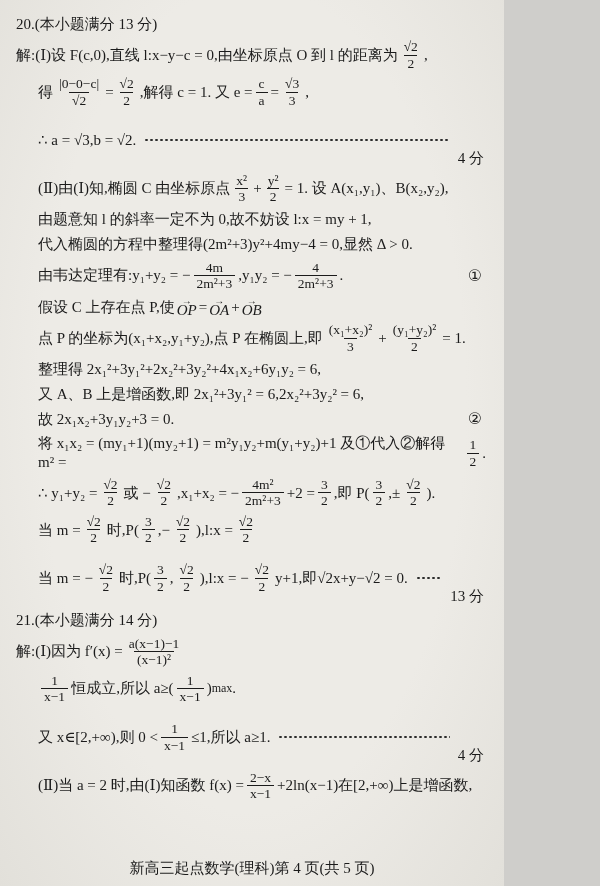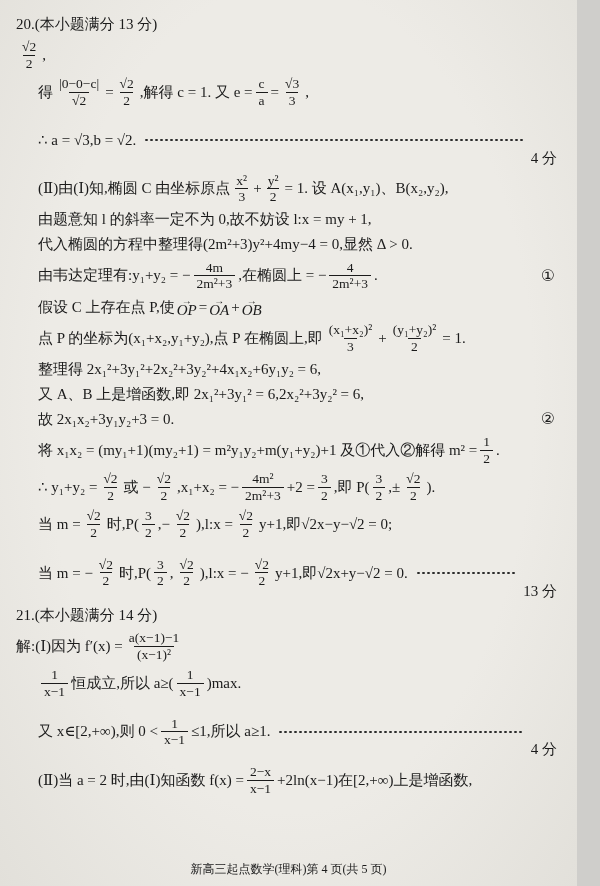--- a/index.html
+++ b/index.html
@@ -1,17 +1,17 @@
 <!DOCTYPE html>
 <html><head>
 <meta charset="utf-8">
 <style>
   html,body{margin:0;padding:0;background:#cfcecb;}
   .page{
-    width:577px;height:886px;box-sizing:border-box;position:relative;overflow:hidden;
+    width:504px;height:886px;box-sizing:border-box;position:relative;overflow:hidden;
     background:#e9e7e2;
     background-image:radial-gradient(ellipse at 50% 45%, #edebe6 60%, #e2e0da 100%);
     color:#1b1b1b;
     font-family:"Liberation Serif","DejaVu Serif",serif;
     font-size:15px;
     padding:14px 18px 6px 16px;
   }
   .lines{width:100%;}
   .line{
     display:flex;align-items:center;flex-wrap:nowrap;white-space:nowrap;
@@ -34,34 +34,35 @@
   .dots{
     flex:1 1 auto;min-width:26px;height:4px;margin:0 8px;align-self:center;
     background-image:radial-gradient(circle,#2b2b2b 1.05px,rgba(0,0,0,0) 1.3px);
     background-size:5px 4px;background-repeat:repeat-x;background-position:left center;
   }
   .score{white-space:nowrap;padding-right:2px;margin-top:36px;}
   .tag{
     position:absolute;right:4px;top:50%;transform:translateY(-50%);
     font-size:16px;font-family:"DejaVu Sans","Liberation Sans",sans-serif;
   }
-  .subsc{font-size:15px;}
+  .subsc{font-size:12px;}
   .footer{
-    position:absolute;left:0;right:0;bottom:8px;text-align:center;font-size:12px;
+    position:absolute;left:0;right:0;bottom:8px;text-align:center;font-size:15px;
   }
 </style>
 </head>
 <body>
 
 <div class="page" style="color: rgb(27, 27, 27);">
   <div class="lines">
       <div class="line indent0">
         <span class="txt">20.(本小题满分 13 分)</span>
       </div>
       <div class="line indent0">
+        <span class="txt">解:(Ⅰ)设 F(c,0),直线 l:x−y−c = 0,由坐标原点 O 到 l 的距离为</span>
         <span class="frac">
           <span class="num">√2</span>
           <span class="den">2</span>
         </span>
         <span class="txt">,</span>
       </div>
       <div class="line indent1">
         <span class="txt">得</span>
         <span class="frac">
           <span class="num">|0−0−c|</span>
@@ -107,21 +108,21 @@
       </div>
       <div class="line indent1">
         <span class="txt">代入椭圆的方程中整理得(2m²+3)y²+4my−4 = 0,显然 Δ &gt; 0.</span>
       </div>
       <div class="line indent1">
         <span class="txt">由韦达定理有:y₁+y₂ = −</span>
         <span class="frac">
           <span class="num">4m</span>
           <span class="den">2m²+3</span>
         </span>
-        <span class="txt">,在椭圆上 = −</span>
+        <span class="txt">,y₁y₂ = −</span>
         <span class="frac">
           <span class="num">4</span>
           <span class="den">2m²+3</span>
         </span>
         <span class="txt">.</span>
         <span class="tag">①</span>
       </div>
       <div class="line indent1">
         <span class="txt">假设 C 上存在点 P,使</span>
         <span class="vec">
@@ -217,21 +218,20 @@
         <span class="txt">,−</span>
         <span class="frac">
           <span class="num">√2</span>
           <span class="den">2</span>
         </span>
         <span class="txt">),l:x =</span>
         <span class="frac">
           <span class="num">√2</span>
           <span class="den">2</span>
         </span>
-        <span class="txt">y+1,即√2x−y−√2 = 0;</span>
       </div>
       <div class="line indent1">
         <span class="txt">当 m = −</span>
         <span class="frac">
           <span class="num">√2</span>
           <span class="den">2</span>
         </span>
         <span class="txt">时,P(</span>
         <span class="frac">
           <span class="num">3</span>

